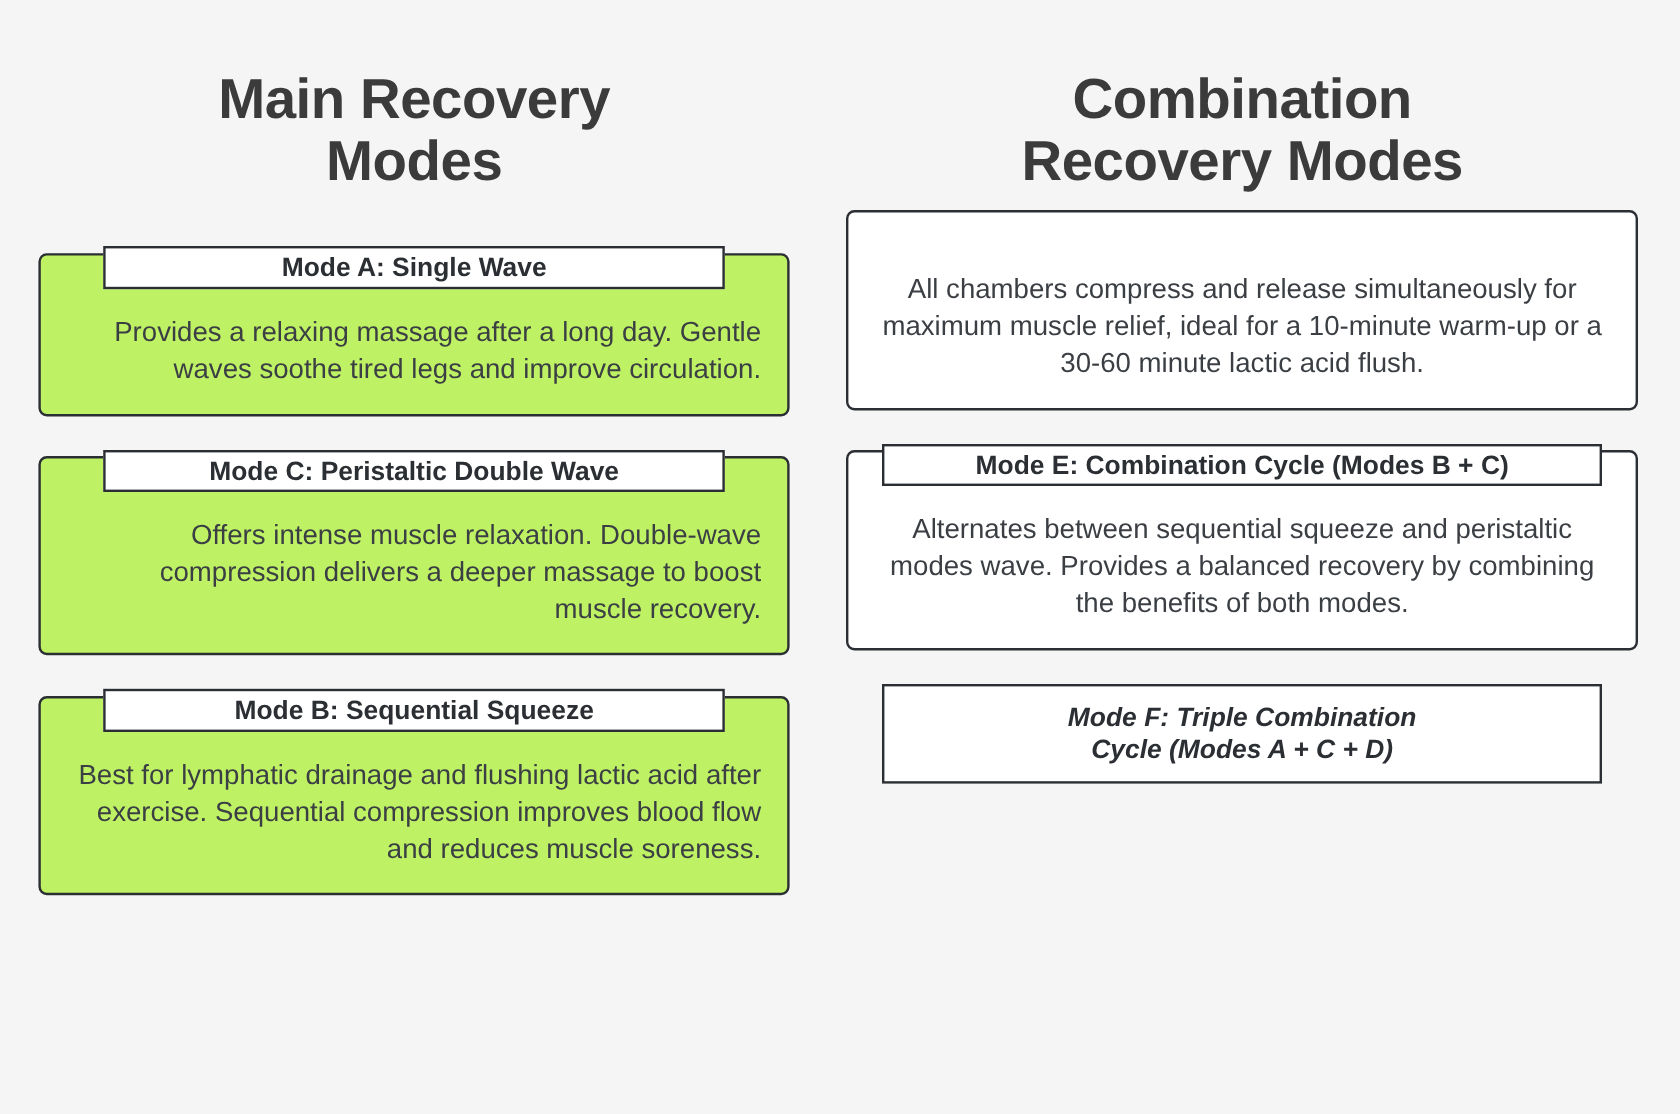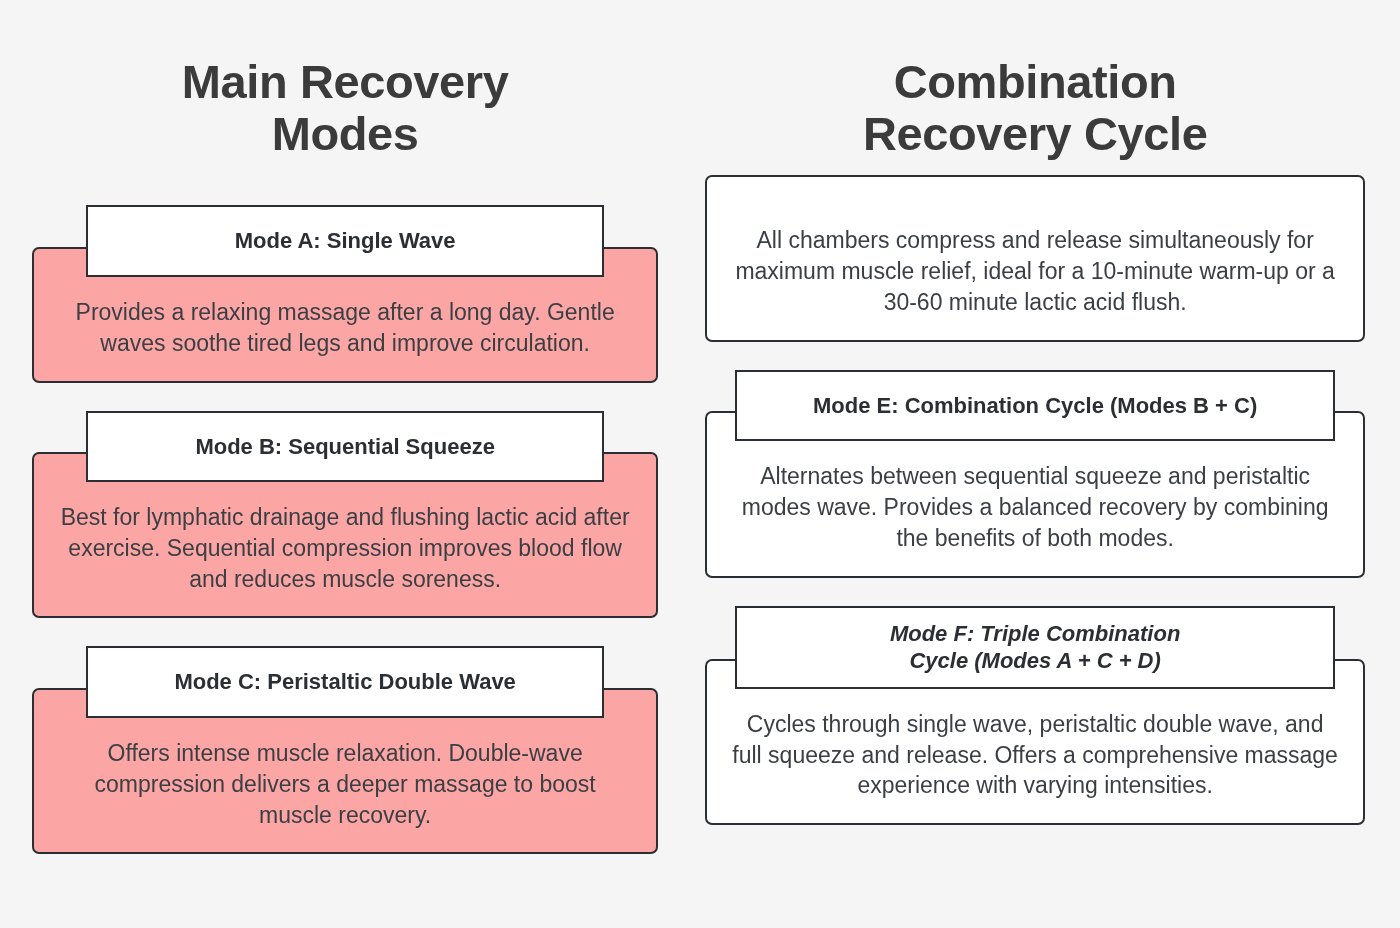--- a/index.html
+++ b/index.html
@@ -56,40 +56,40 @@
     z-index: 2;
     box-sizing: border-box;
     margin: 0 auto;
     background: #ffffff;
     border: 2px solid #2b2f33;
     text-align: center;
     font-size: 22px;
     font-weight: 700;
     line-height: 1.25;
     color: #2b2f33;
-    padding: 20px 14px;
+    padding: 2px 14px;
     white-space: pre-line;
   }
 
   .card-body {
     position: relative;
     z-index: 1;
     box-sizing: border-box;
     margin-top: -30px;
     border: 2px solid #2b2f33;
     border-radius: 7px;
     padding: 48px 22px 22px;
     text-align: center;
     font-size: 23px;
     line-height: 1.34;
     color: #3b3f44;
   }
 
   .left  .card-title { width: 518px; }
-  .left  .card-body  { background: #fca5a5; }
+  .left  .card-body  { background: #bef264; text-align: right; }
 
   .right .card-title { width: 530px; }
   .right .card-body  { background: #ffffff; text-align: center; }
 
   
   .right .card:nth-child(2) .card-title { width: 600px; margin-top: 22px; }
   .right .card:nth-child(3) .card-title { width: 600px; padding-top: 12px; padding-bottom: 12px; font-style: italic; }
 </style>
 </head>
 <body>
@@ -101,49 +101,48 @@
 Modes</h1>
 
     <div class="cards">
 
       <div class="card">
         <div class="card-title">Mode A: Single Wave</div>
         <div class="card-body">Provides a relaxing massage after a long day. Gentle waves soothe tired legs and improve circulation.</div>
       </div>
 
       <div class="card">
-        <div class="card-title">Mode B: Sequential Squeeze</div>
-        <div class="card-body">Best for lymphatic drainage and flushing lactic acid after exercise. Sequential compression improves blood flow and reduces muscle soreness.</div>
+        <div class="card-title">Mode C: Peristaltic Double Wave</div>
+        <div class="card-body">Offers intense muscle relaxation. Double-wave compression delivers a deeper massage to boost muscle recovery.</div>
       </div>
 
       <div class="card">
-        <div class="card-title">Mode C: Peristaltic Double Wave</div>
-        <div class="card-body">Offers intense muscle relaxation. Double-wave compression delivers a deeper massage to boost muscle recovery.</div>
+        <div class="card-title">Mode B: Sequential Squeeze</div>
+        <div class="card-body">Best for lymphatic drainage and flushing lactic acid after exercise. Sequential compression improves blood flow and reduces muscle soreness.</div>
       </div>
 
     </div>
   </div>
 
   <div class="column right">
     <h1 class="column-heading">Combination
-Recovery Cycle</h1>
+Recovery Modes</h1>
 
     <div class="cards">
 
       <div class="card">
         <div class="card-body">All chambers compress and release simultaneously for maximum muscle relief, ideal for a 10-minute warm-up or a 30-60 minute lactic acid flush.</div>
       </div>
 
       <div class="card">
         <div class="card-title">Mode E: Combination Cycle (Modes B + C)</div>
         <div class="card-body">Alternates between sequential squeeze and peristaltic modes wave. Provides a balanced recovery by combining the benefits of both modes.</div>
       </div>
 
       <div class="card">
         <div class="card-title">Mode F: Triple Combination
 Cycle (Modes A + C + D)</div>
-        <div class="card-body">Cycles through single wave, peristaltic double wave, and full squeeze and release. Offers a comprehensive massage experience with varying intensities.</div>
       </div>
 
     </div>
   </div>
 
 </div>
 
 </body></html>

